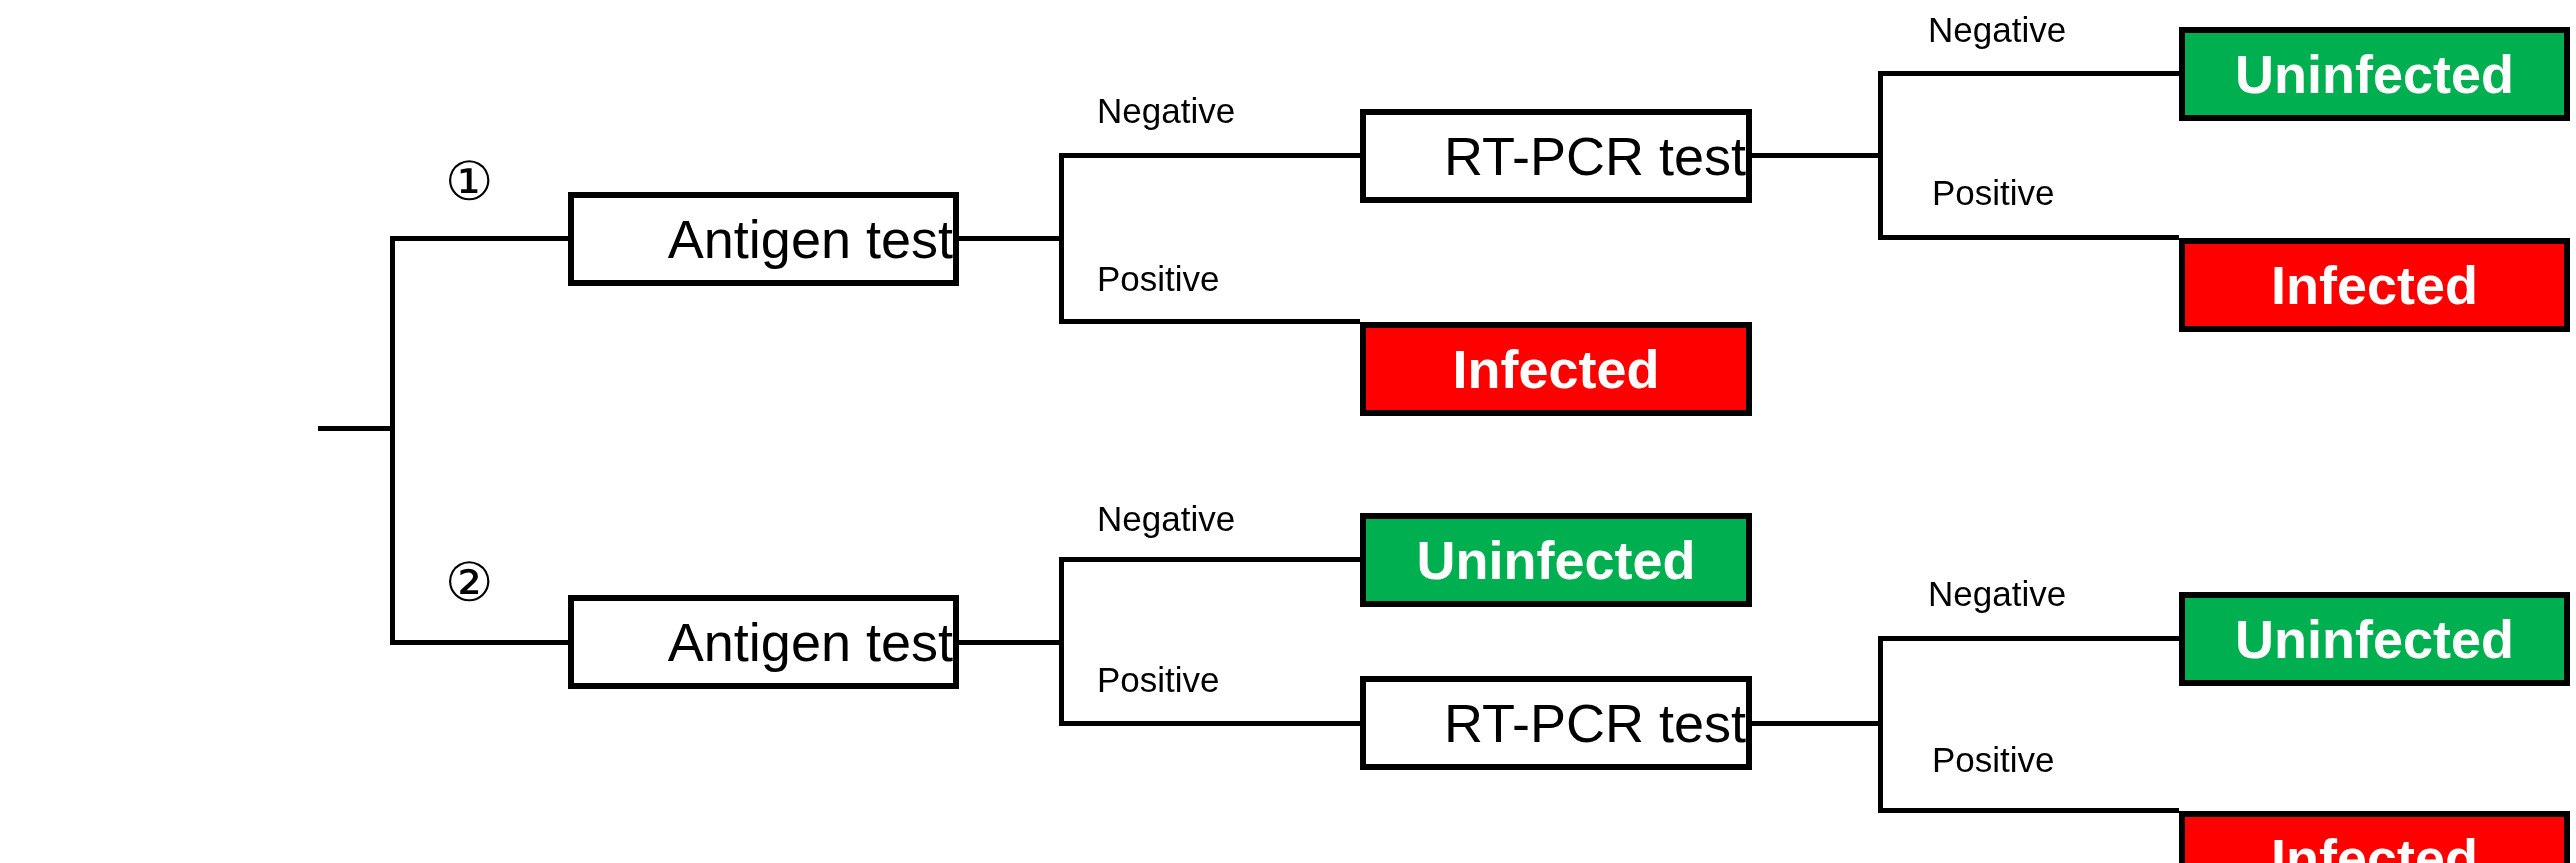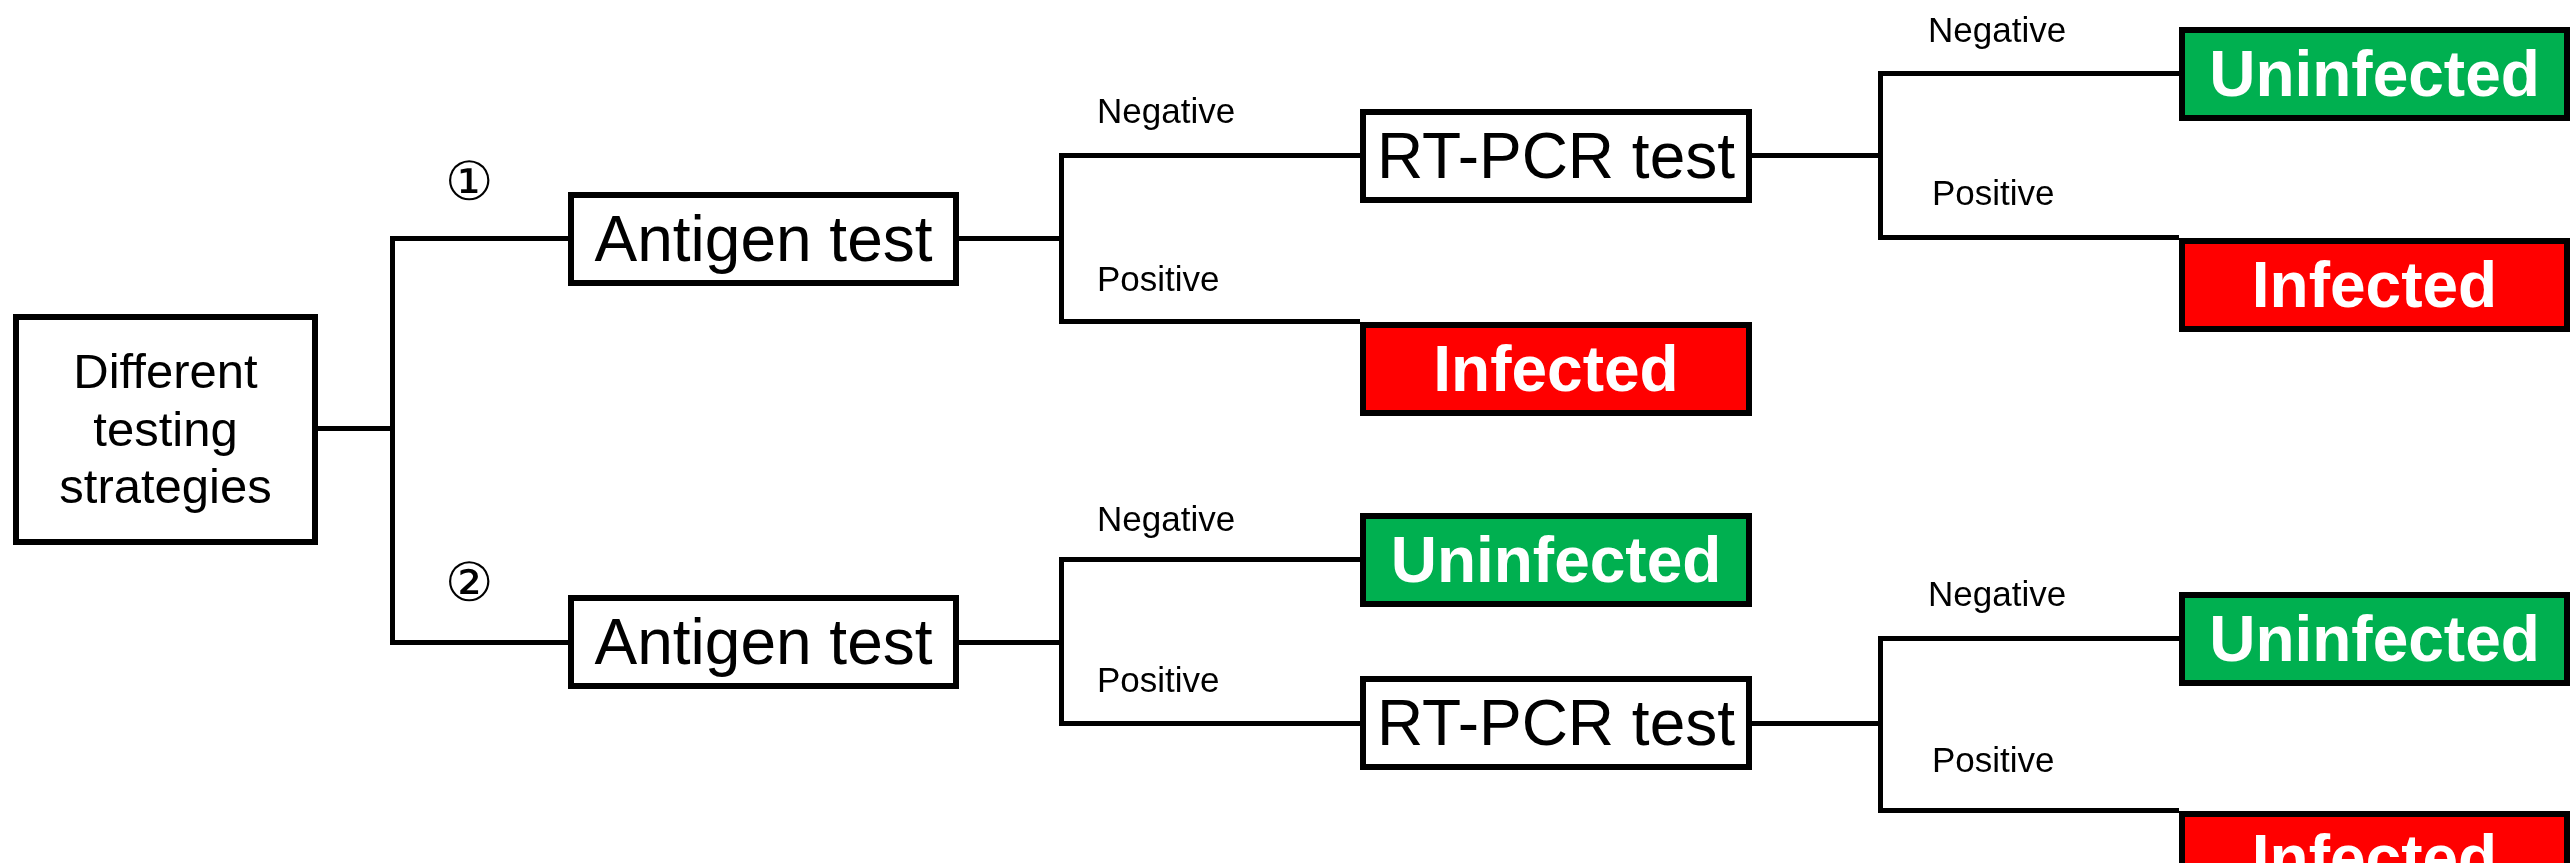--- a/index.html
+++ b/index.html
@@ -26,32 +26,33 @@
   .box {
     position: absolute;
     border: 6.1px solid var(--line_black, #000000);
     background: var(--node_white, #ffffff);
     display: flex;
     align-items: center;
     justify-content: center;
     text-align: center;
   }
   .node-box {
-    font-size: 64px;
+    font-size: 54px;
     line-height: 1;
     color: var(--line_black, #000000);
+    justify-content: flex-end;
   }
   .root-box {
     font-size: 49px;
     line-height: 1.18;
     padding: 0 19px;
     color: var(--line_black, #000000);
   }
   .result-box {
-    font-size: 64px;
+    font-size: 54px;
     line-height: 1;
     font-weight: bold;
     color: var(--result_text_white, #ffffff);
   }
   .result-green { background: var(--outcome_green, #00B050); }
   .result-red   { background: var(--outcome_red, #FF0000); margin-top: 47px; }
   .branch-label {
     position: absolute;
     font-size: 35px;
     line-height: 1.1;
@@ -89,23 +90,20 @@
   <div class="hline" style="left:959px; top:640px; width:103px;"></div>
   <div class="vline" style="left:1059px; top:557px; height:169px;"></div>
   <div class="hline" style="left:1062px; top:557px; width:298px;"></div>
   <div class="hline" style="left:1062px; top:721px; width:298px;"></div>
 
   <div class="hline" style="left:1752px; top:721px; width:128px;"></div>
   <div class="vline" style="left:1878px; top:636px; height:177px;"></div>
   <div class="hline" style="left:1880px; top:636px; width:299px;"></div>
   <div class="hline" style="left:1880px; top:808px; width:299px;"></div>
 
-  <div class="box root-box" style="left:13px; top:314px; width:305px; height:231px;">
-    <span>Different testing strategies</span>
-  </div>
 
   <div class="marker" style="left:445px; top:155px;">①</div>
 
   <div class="box node-box" style="left:568px; top:192px; width:391px; height:94px;">
     <span>Antigen test</span>
   </div>
 
   <div class="branch-label" style="left:1097px; top:92px;">Negative</div>
   <div class="branch-label" style="left:1097px; top:260px;">Positive</div>
 

